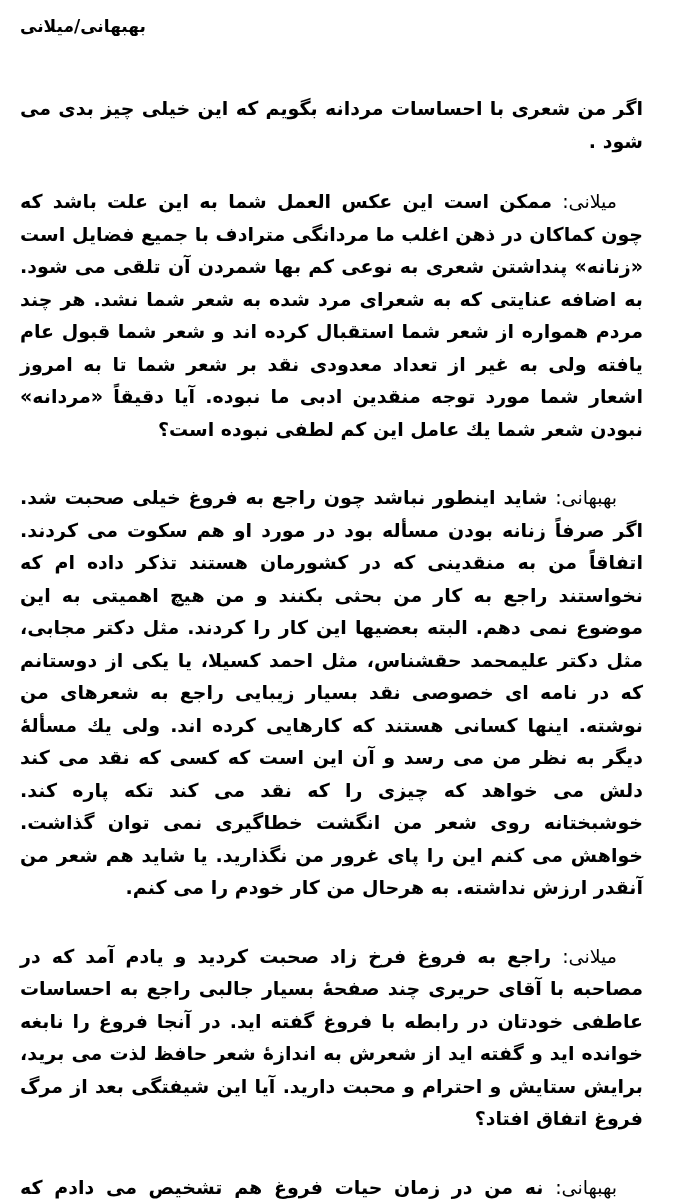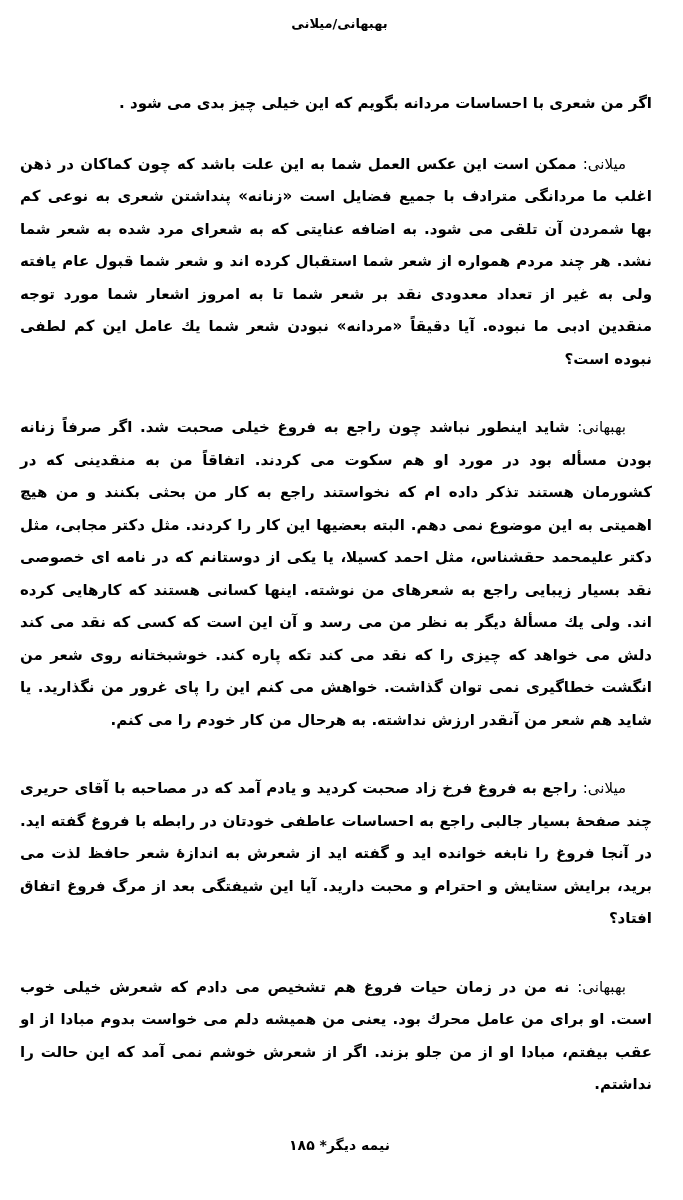--- a/index.html
+++ b/index.html
@@ -14,31 +14,31 @@
     background: #ffffff;
     color: #000000;
     direction: rtl;
     font-family: "DejaVu Sans", sans-serif;
     font-weight: bold;
     box-sizing: border-box;
     padding: 12px 24px 0 20px;
     overflow: hidden;
   }
   .header {
-    text-align: center;
-    font-size: 13px;
+    text-align: left;
+    font-size: 17px;
     letter-spacing: 0.5px;
     margin: 4px 0 56px 0;
   }
   .body-text p {
-    font-size: 15px;
+    font-size: 19px;
     line-height: 32.5px;
     text-align: justify;
     text-justify: inter-word;
-    margin: 0 7px 36px 0;
+    margin: 0 16px 36px 0;
   }
   .body-text p.opening {
     text-indent: 0;
     margin-bottom: 28px;
   }
   .body-text p.speaker-para {
     text-indent: 26px;
   }
   .speaker {
     font-weight: normal;

